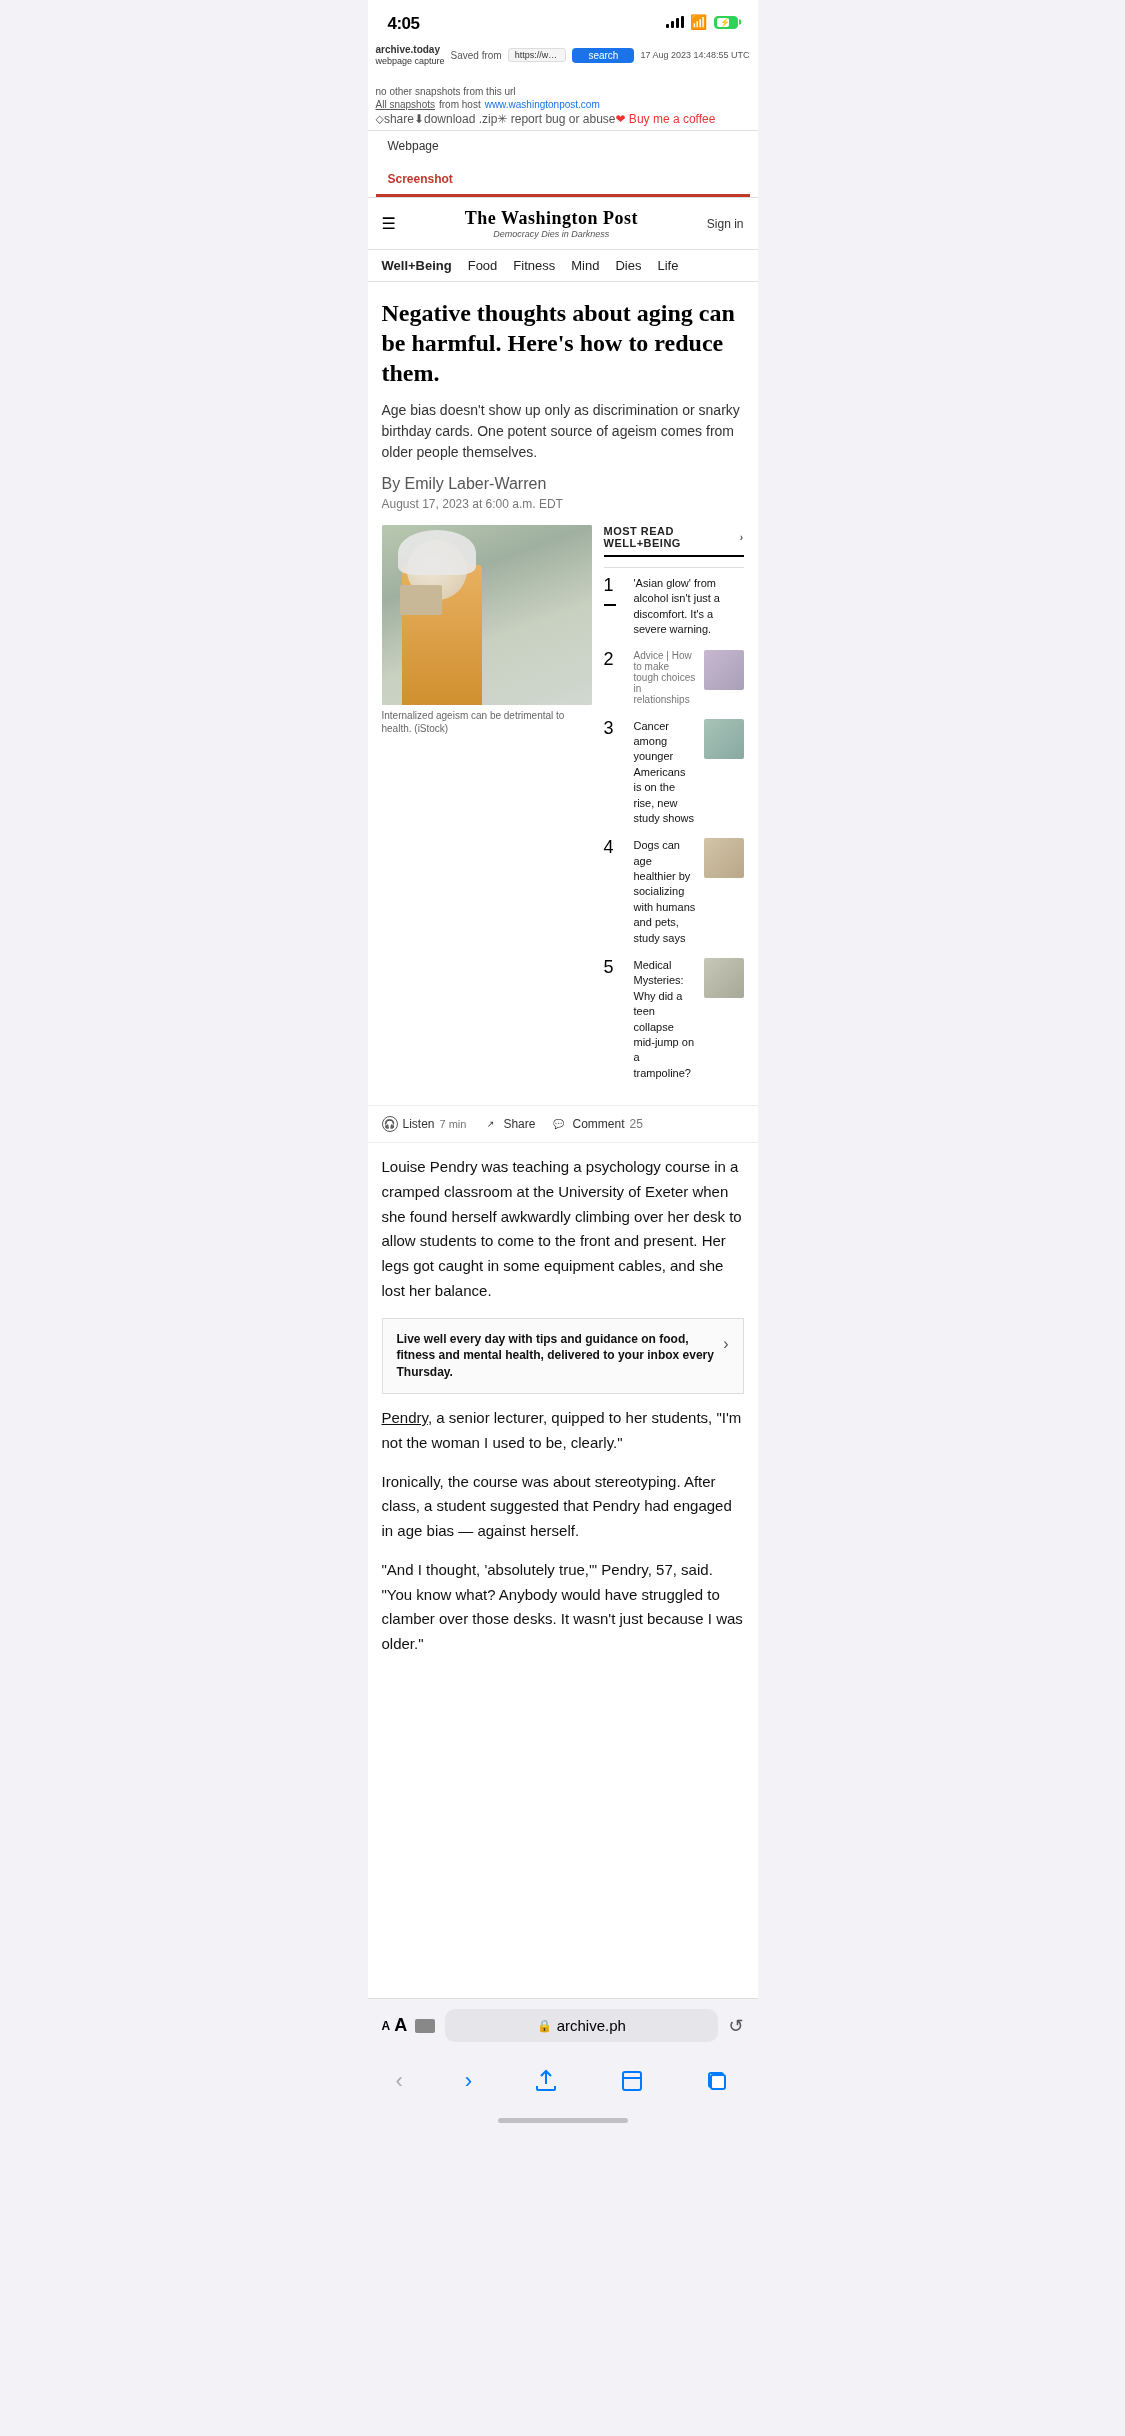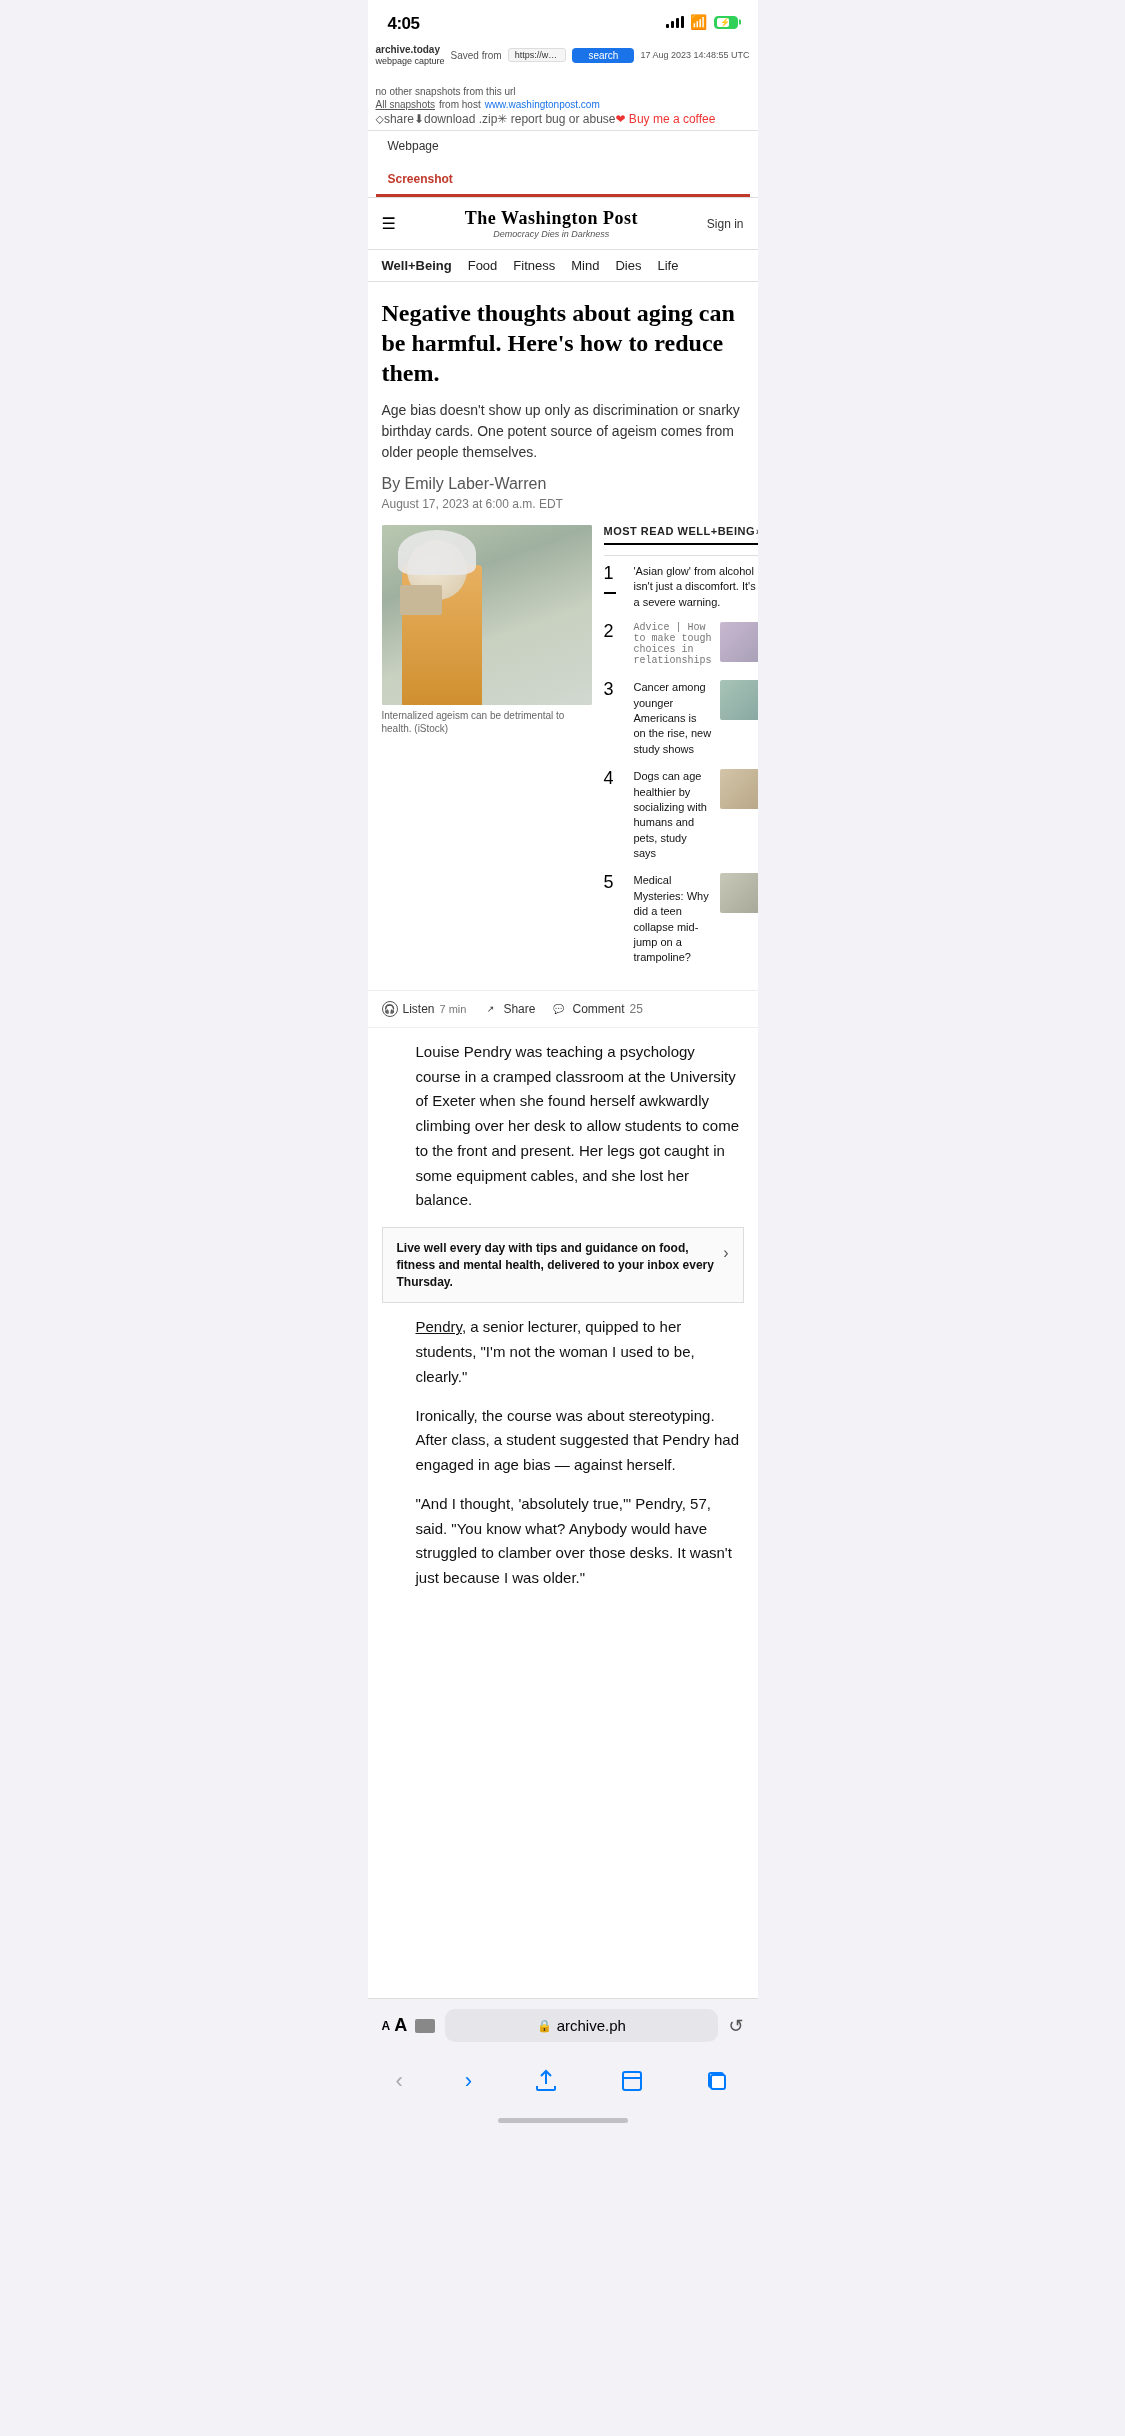--- a/index.html
+++ b/index.html
@@ -401,21 +401,20 @@
 
     
     .article-body {
       padding: 12px 14px;
       font-size: 15px;
       line-height: 1.65;
       color: #111;
     }
     .article-body p {
       margin-bottom: 14px;
-      margin-left: 34px;
     }
     .article-body a {
       text-decoration: underline;
       color: #111;
     }
 
     
     .newsletter-box {
       margin: 12px 0;
       border: 1px solid #ddd;
@@ -644,21 +643,21 @@
             <span class="sidebar-num">1</span>
             <div class="sidebar-dash"></div>
           </div>
           <span class="sidebar-text">'Asian glow' from alcohol isn't just a discomfort. It's a severe warning.</span>
         </div>
 
         <div class="sidebar-article">
           <div class="num-dash">
             <span class="sidebar-num">2</span>
           </div>
-          <div style="flex:1;font-family:Liberation Mono, monospace;">
+          <div style="flex:1;">
             <div class="sidebar-tag">Advice | <span>How to make tough choices in relationships</span></div>
           </div>
           <div class="sidebar-thumbnail sidebar-article-2"></div>
         </div>
 
         <div class="sidebar-article">
           <div class="num-dash">
             <span class="sidebar-num">3</span>
           </div>
           <span class="sidebar-text">Cancer among younger Americans is on the rise, new study shows</span>

